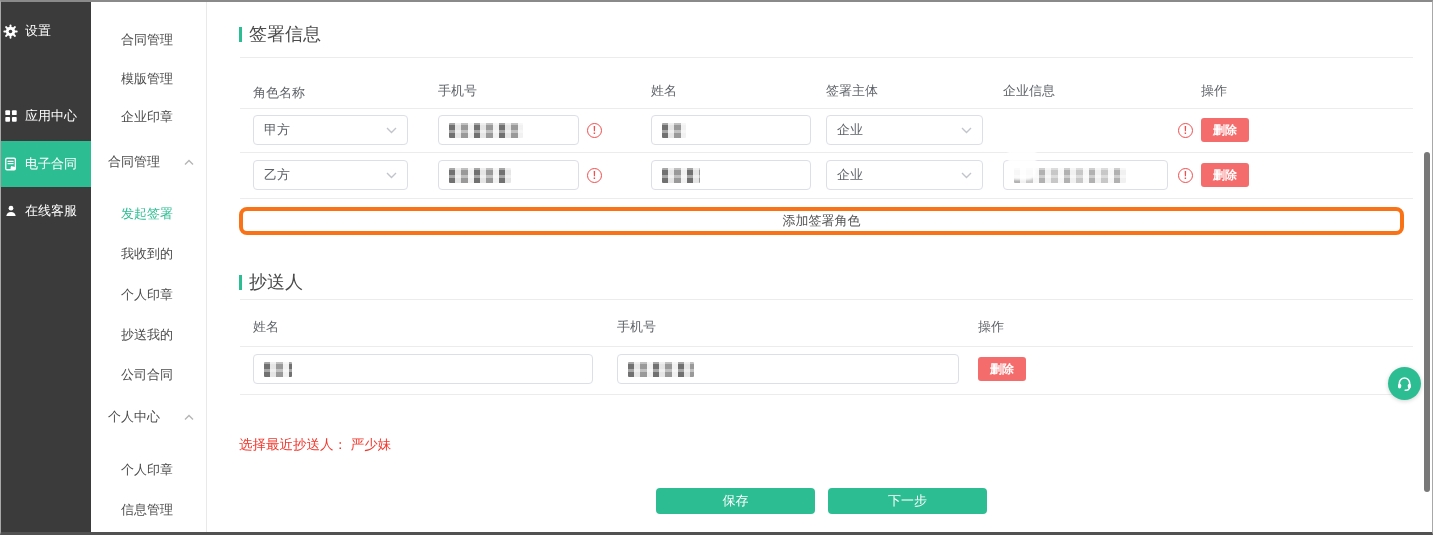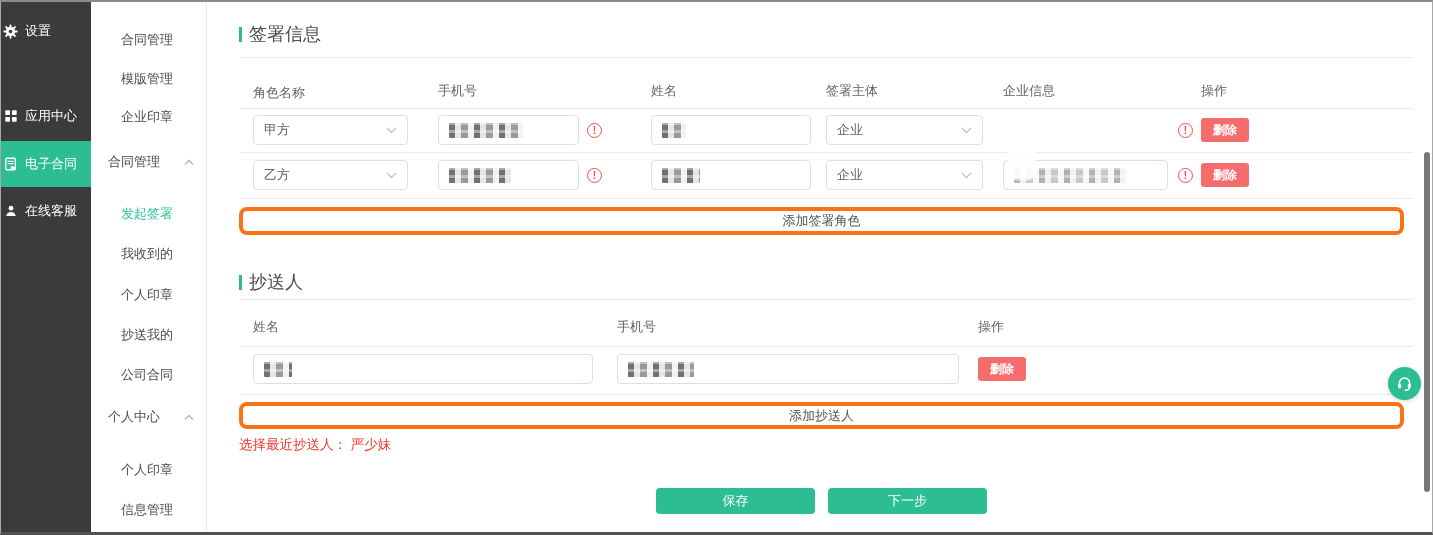--- a/index.html
+++ b/index.html
@@ -224,21 +224,20 @@
 
       <div class="inp" style="top:352px;left:14px;width:340px">
         <span class="mosaic" style="width:28px"></span>
       </div>
       <div class="inp" style="top:352px;left:378px;width:342px">
         <span class="mosaic" style="width:66px"></span>
       </div>
       <button class="del" style="top:355px;left:739px">删除</button>
       <div class="hr" style="top:392px"></div>
 
-      <button class="addbtn" style="top:400px;height:27px">添加抄送人</button>
 
       <div class="hint" style="top:434px">选择最近抄送人： 严少妹</div>
 
       <div class="footer">
         <button class="gbtn">保存</button>
         <button class="gbtn">下一步</button>
       </div>
     </div>
   </main>
 

